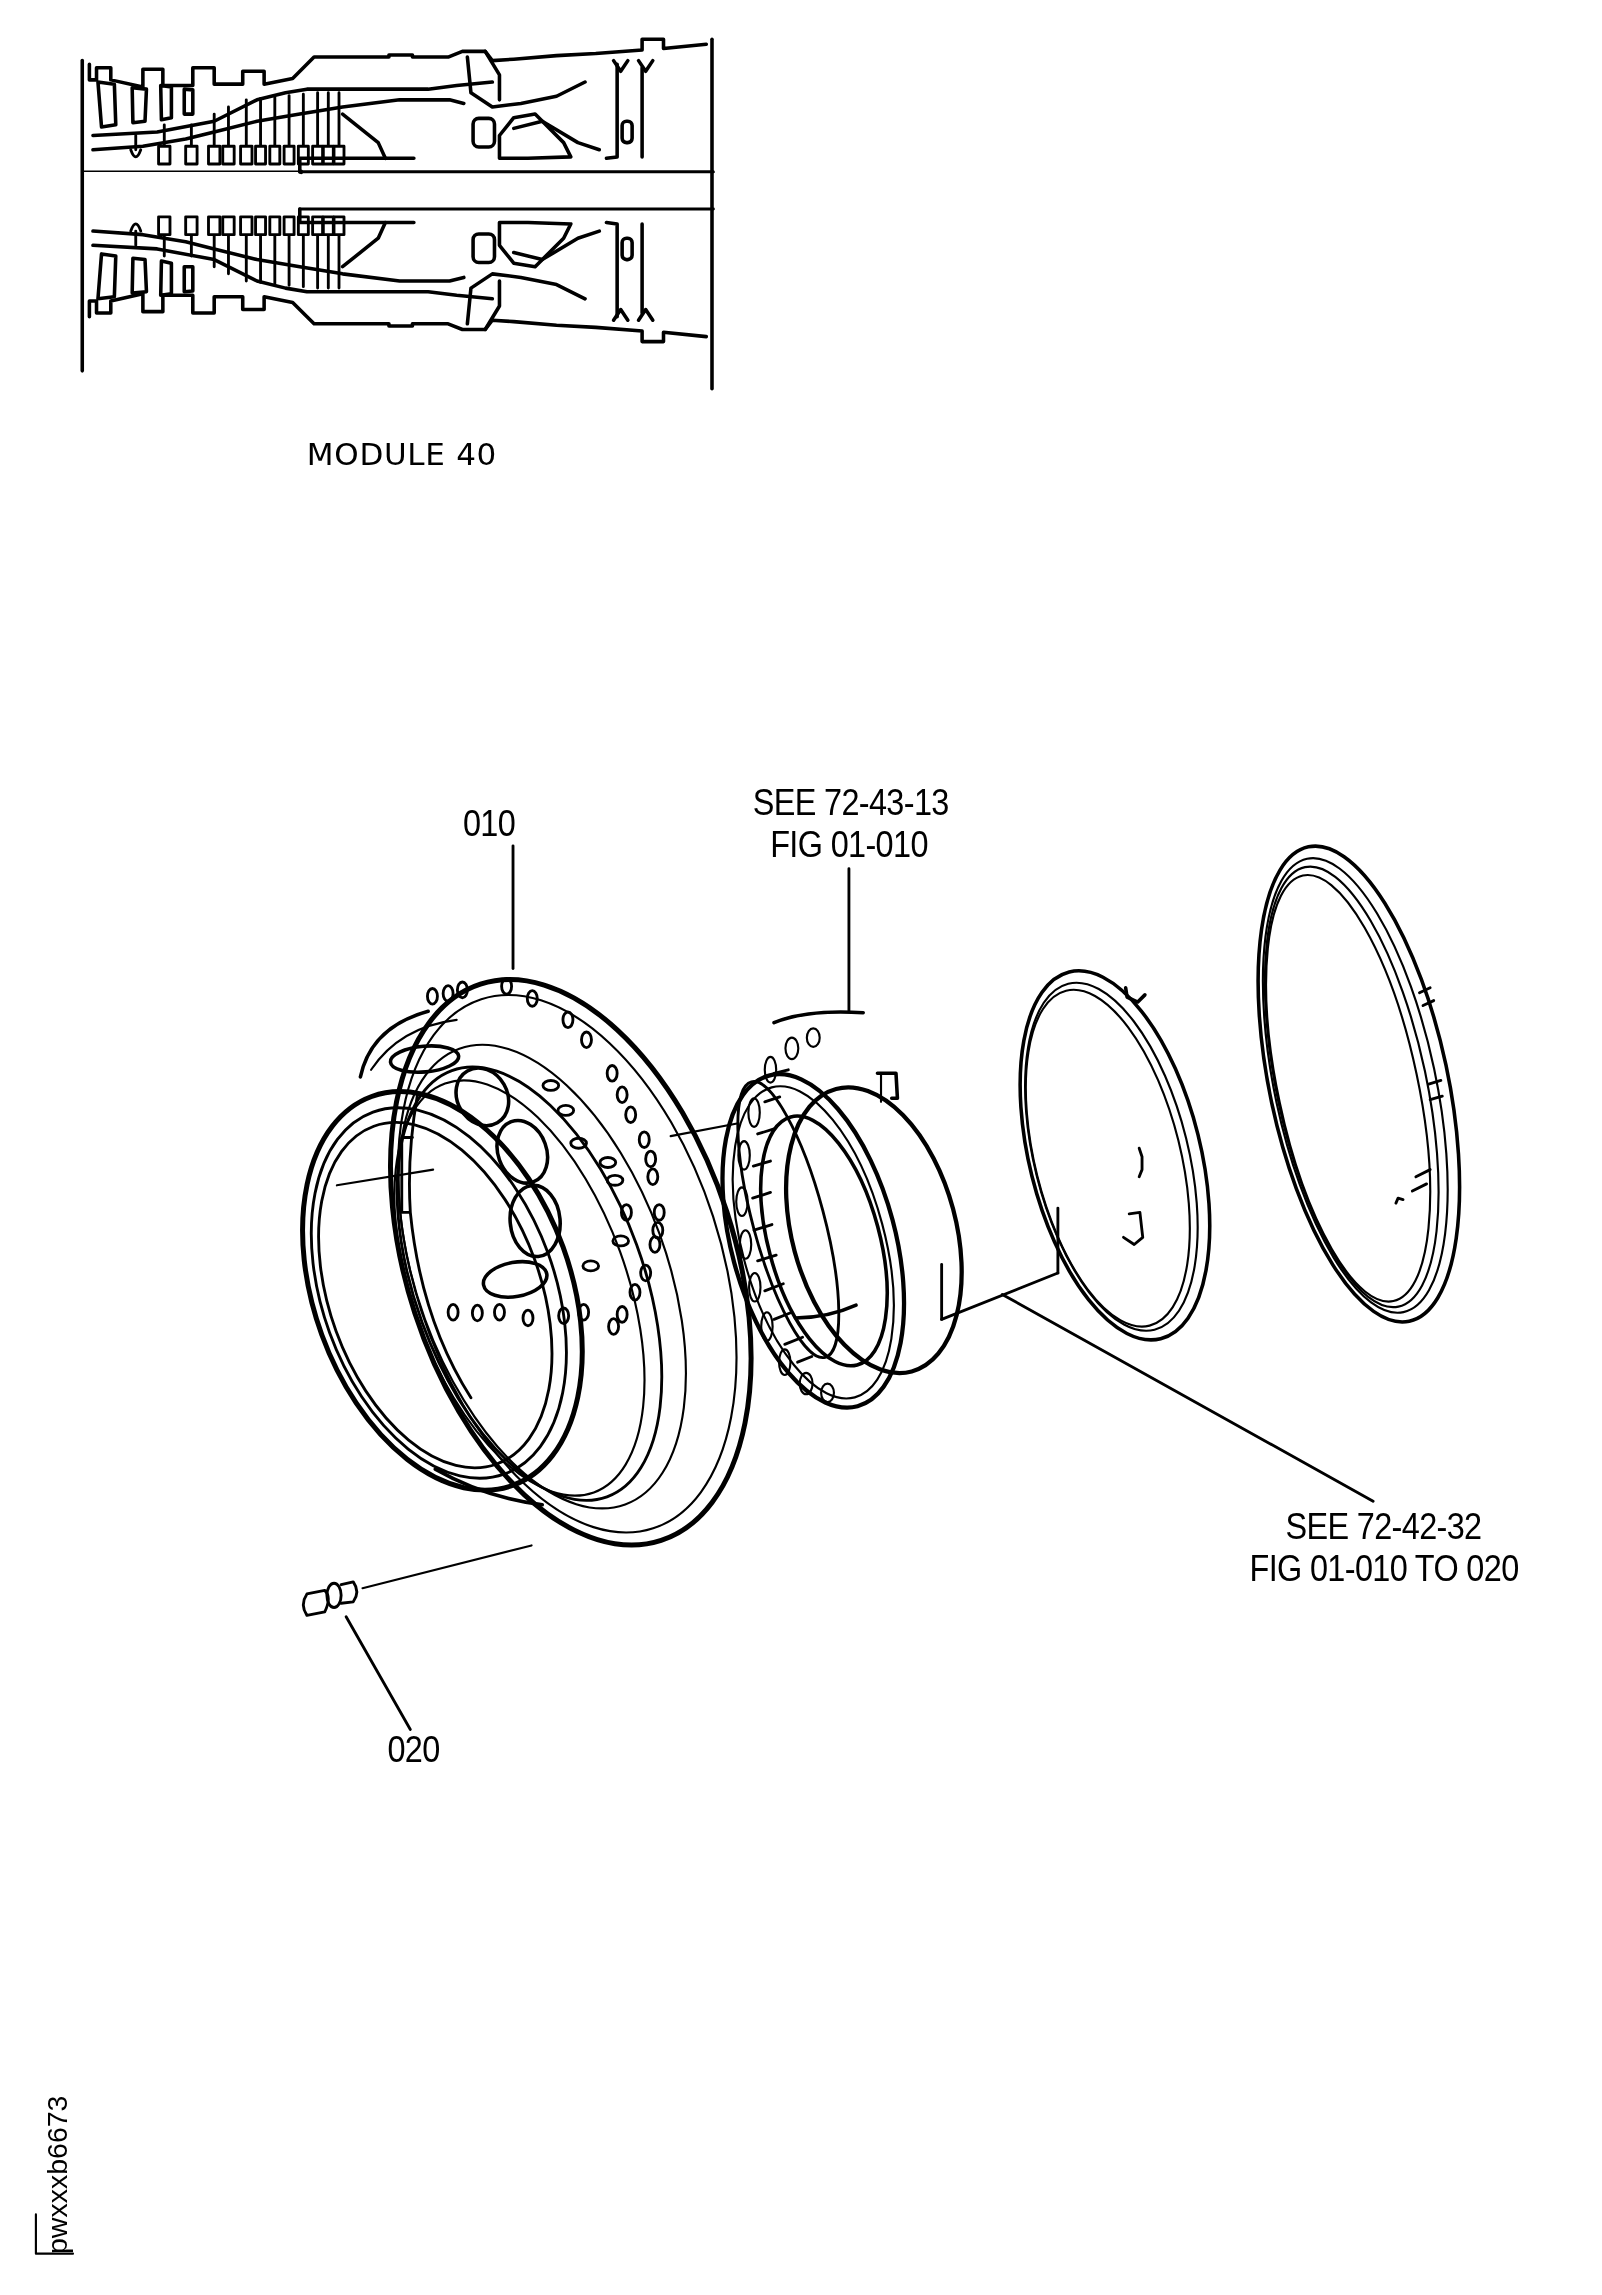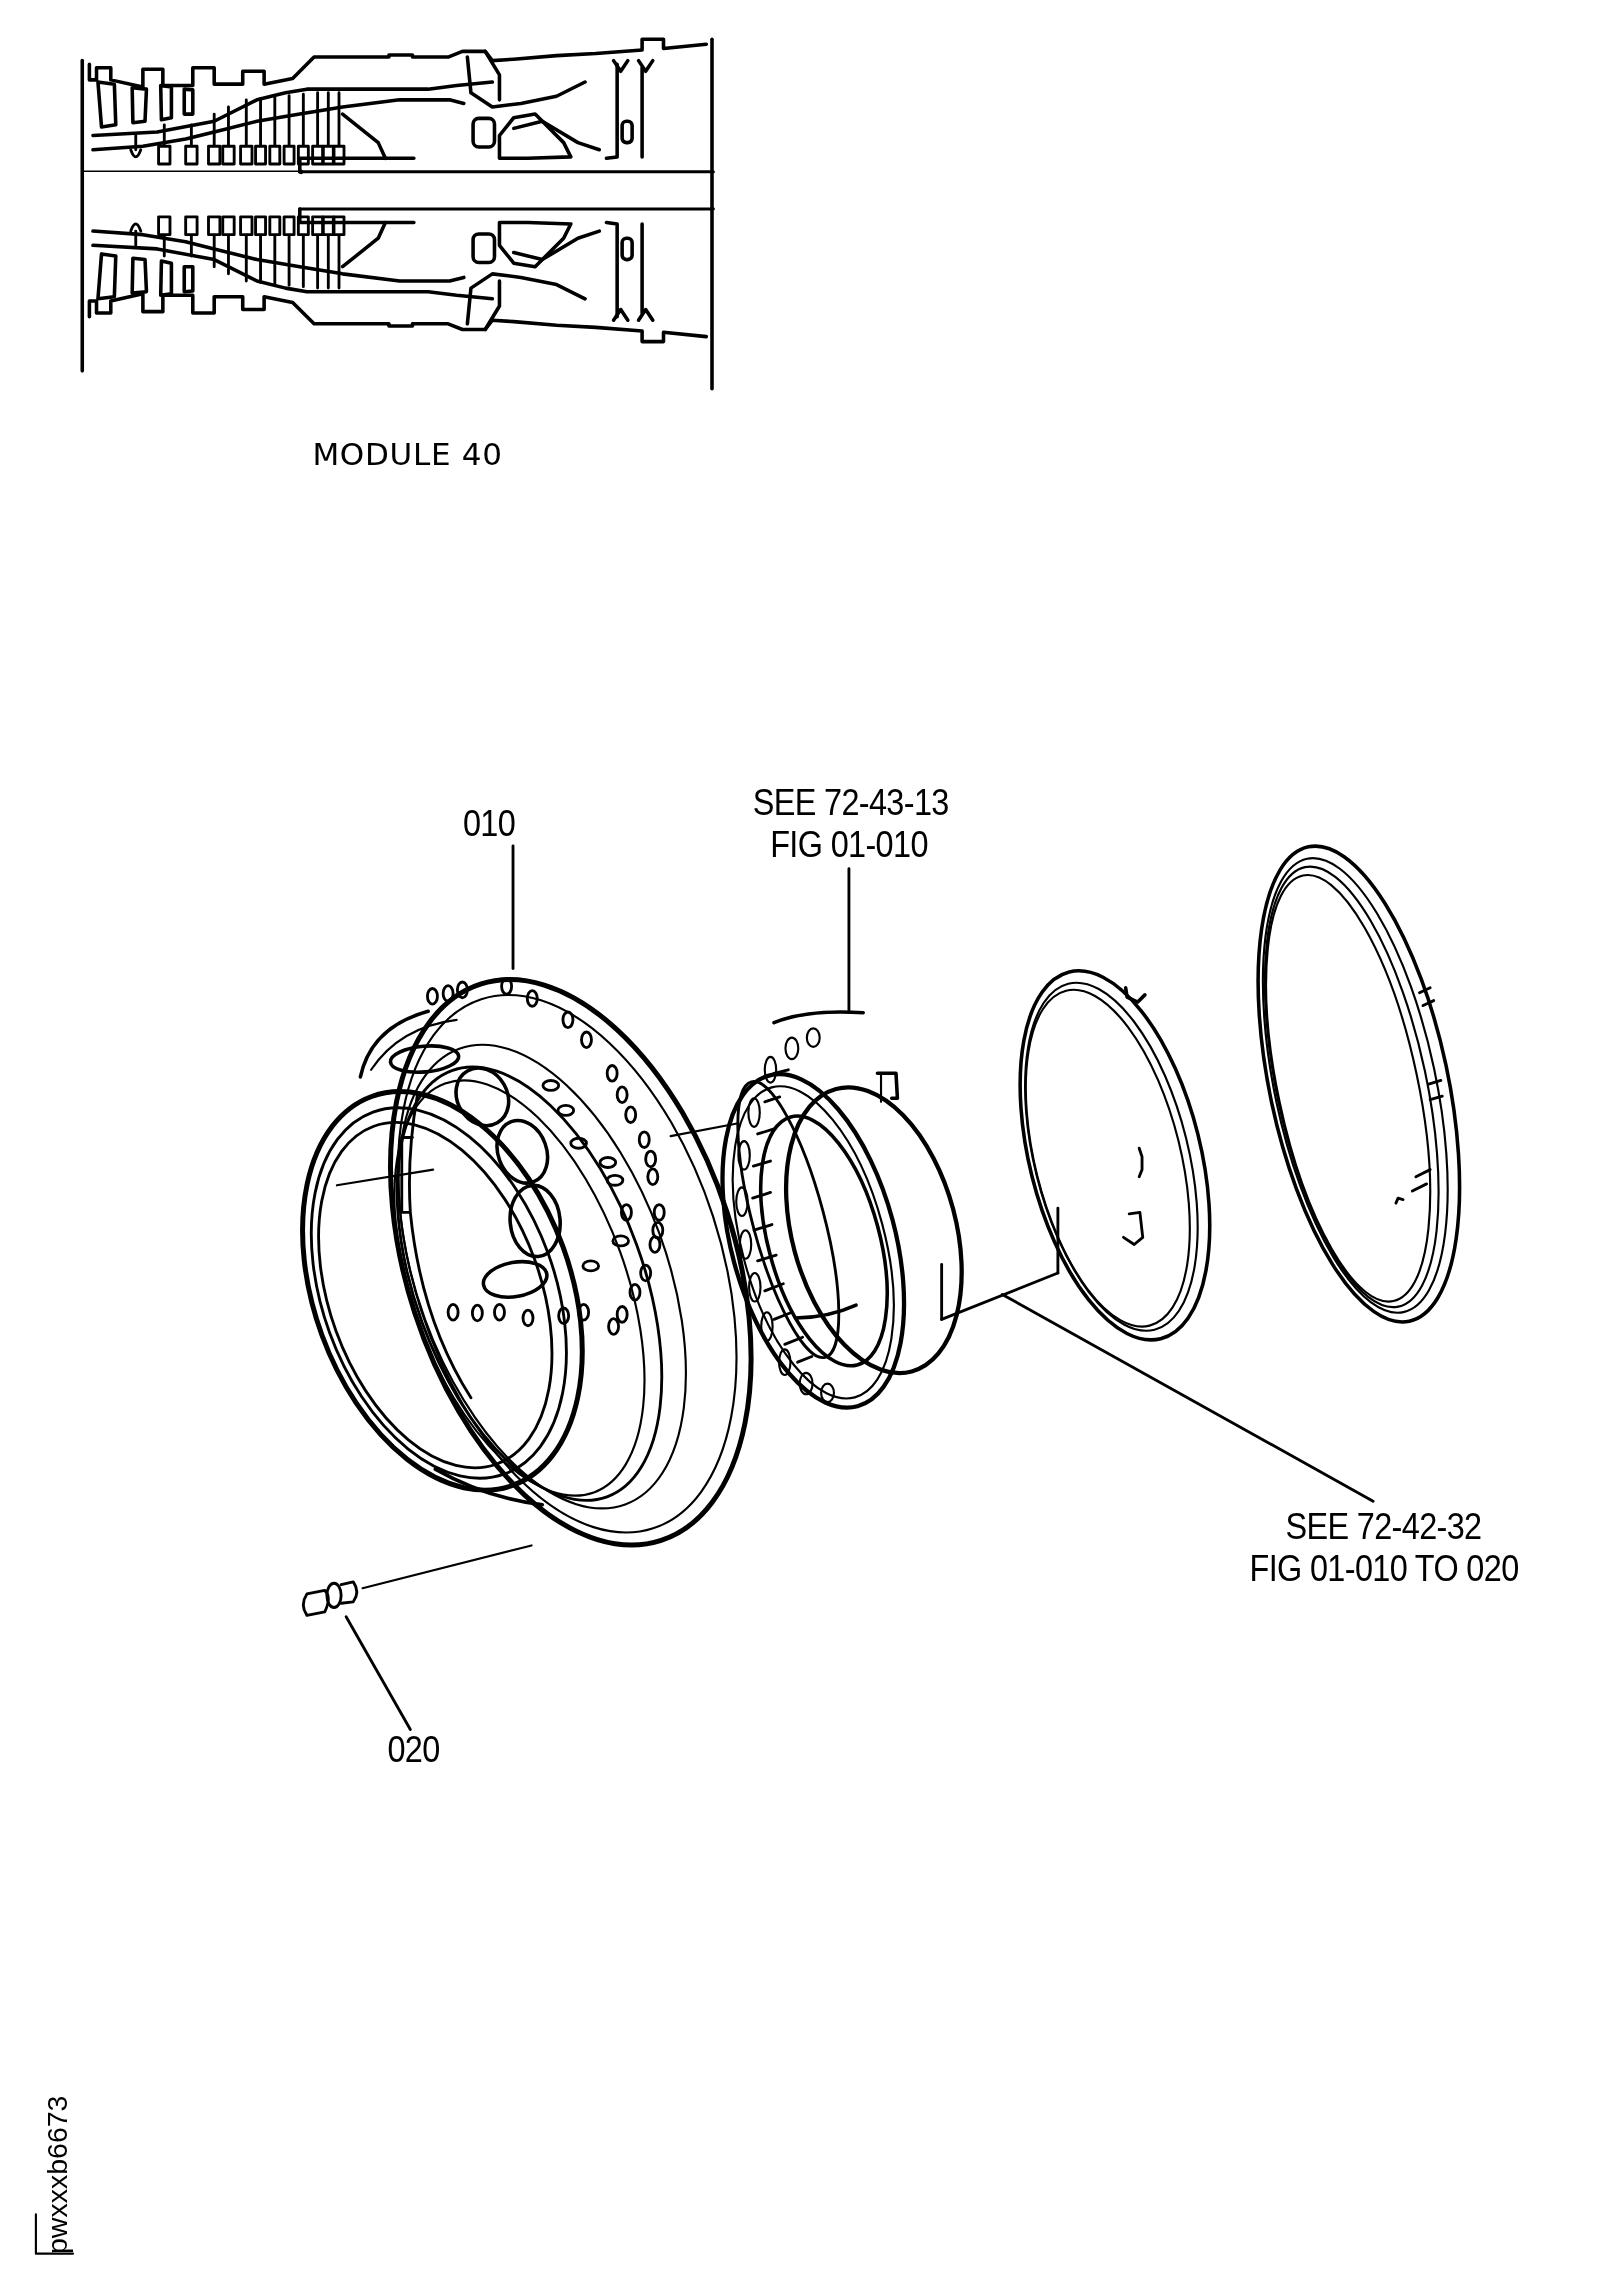--- a/index.html
+++ b/index.html
@@ -254,21 +254,21 @@
     <path d="M430 2235 L455 2230 Q465 2240 455 2260 L430 2265 Q420 2250 430 2235 Z"></path>
     <ellipse cx="468" cy="2237" rx="10" ry="17"></ellipse>
     <path d="M478 2222 L495 2218 Q505 2232 495 2246 L478 2248"></path>
   </g>
   <line x1="508" y1="2227" x2="745" y2="2167" stroke-width="3"></line>
   <line x1="485" y1="2267" x2="575" y2="2425" stroke-width="4"></line>
 
   <path d="M50 3160 L50 3105 M50 3160 L102 3160" stroke-width="3"></path>
 </svg>
 
-<div class="lbl module" style="left:297px; top:439px; width:221px;">MODULE 40</div>
+<div class="lbl module" style="left:276px; top:439px; width:221px;text-align:right;">MODULE 40</div>
 
 <div class="lbl callout" style="left:457px; top:806px; width:64px;">010</div>
 
 <div class="lbl callout" style="left:378px; top:1732px; width:71px;">020</div>
 
 <div class="lbl callout" style="left:742px; top:785px; width:214px;">SEE 72-43-13</div>
 <div class="lbl callout" style="left:742px; top:827px; width:214px;">FIG 01-010</div>
 
 <div class="lbl callout" style="left:1255px; top:1509px; width:257px;">SEE 72-42-32</div>
 <div class="lbl callout" style="left:1213px; top:1551px; width:342px;">FIG 01-010 TO 020</div>

